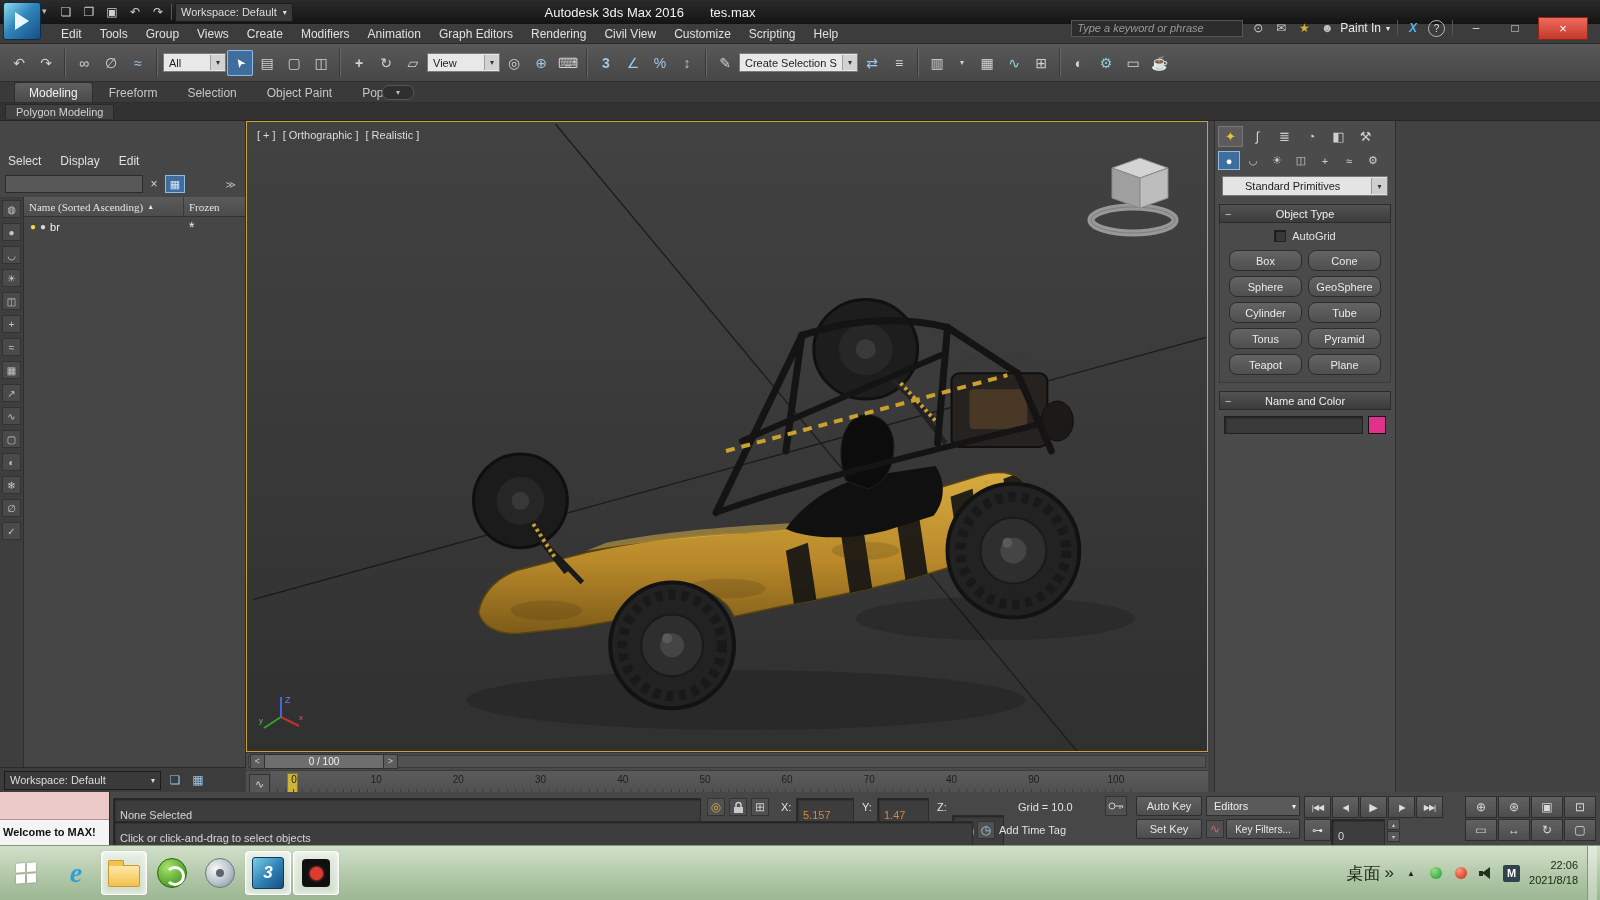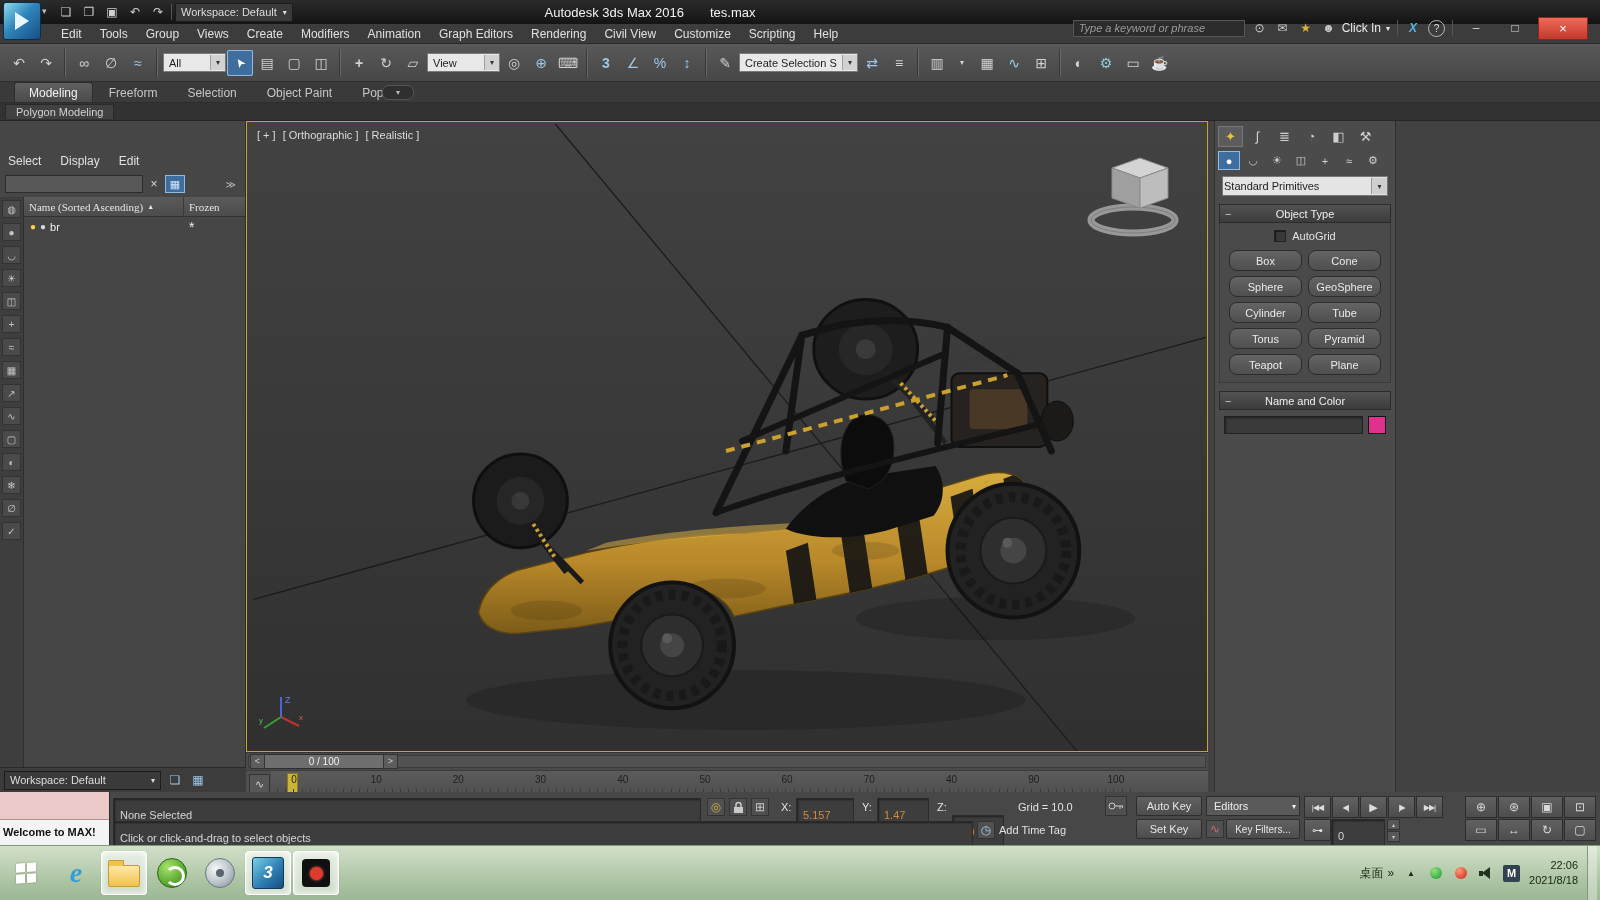--- a/index.html
+++ b/index.html
@@ -157,21 +157,21 @@
   .cmdcol{left:1208px;top:121px;width:392px;height:676px;background:#424242;}
   .cmdpanel{position:absolute;left:6px;top:0;width:182px;height:100%;background:#4b4b4b;
     border-left:1px solid #2f2f2f;border-right:1px solid #2f2f2f;box-sizing:border-box;}
   .cp-tabs{height:26px;display:flex;align-items:center;gap:2px;padding:2px 3px 0;}
   .cp-tab{width:25px;height:21px;display:flex;align-items:center;justify-content:center;color:#cfcfcf;font-size:13px;}
   .cp-tab.active{background:#5c5c5c;box-shadow:inset 0 0 0 1px #777;color:#e8c33c;}
   .cp-cats{height:23px;display:flex;align-items:center;gap:2px;padding:0 3px;}
   .cp-cat{width:22px;height:19px;display:flex;align-items:center;justify-content:center;color:#cfcfcf;font-size:11px;}
   .cp-cat.active{background:#3f6e9e;box-shadow:inset 0 0 0 1px #8cbce6;color:#fff;}
   .cp-combo{margin:4px 7px;height:18px;background:#e4e4e4;border:1px solid #777;color:#1d1d1d;font-size:11px;
-    display:flex;align-items:center;justify-content:space-between;padding-left:1px;}
+    display:flex;align-items:center;justify-content:space-between;padding-left:22px;}
   .cp-combo .arr{width:15px;height:16px;background:#cfcfcf;border-left:1px solid #999;font-size:8px;color:#333;
     display:flex;align-items:center;justify-content:center;}
   .rollout-h{margin:8px 4px 0;height:17px;background:linear-gradient(#525252,#3c3c3c);border:1px solid #2b2b2b;
     color:#efefef;font-size:11px;display:flex;align-items:center;justify-content:center;position:relative;}
   .rollout-h .minus{position:absolute;left:5px;font-size:11px;color:#ccc;}
   .rollout-b{margin:0 4px;background:#4a4a4a;border:1px solid #3a3a3a;border-top:none;padding:4px 0 7px;}
   .agrow{display:flex;align-items:center;justify-content:center;gap:6px;height:18px;font-size:11px;color:#e2e2e2;}
   .chk{width:10px;height:10px;background:#393939;border:1px solid #222;box-shadow:inset 1px 1px 1px rgba(0,0,0,.6);}
   .btngrid{display:grid;grid-template-columns:1fr 1fr;gap:5px 6px;margin:5px 9px 0;}
   .pbtn{height:19px;background:linear-gradient(#646464,#4f4f4f);border:1px solid #2c2c2c;border-radius:8px;
@@ -198,21 +198,21 @@
   .greenapp::after{content:"";position:absolute;left:7px;top:7px;width:14px;height:14px;border:3px solid #fff;border-radius:50%;border-left-color:transparent;}
   .disc{width:28px;height:28px;border-radius:50%;background:radial-gradient(circle at 35% 35%,#f7f7f7,#bac3ca 55%,#7d8a94);
     border:1px solid #6a7680;position:relative;}
   .disc::after{content:"";position:absolute;left:10px;top:10px;width:8px;height:8px;border-radius:50%;background:#5a6570;}
   .maxapp{width:30px;height:30px;border-radius:3px;background:linear-gradient(135deg,#79d0e4,#2d7fb5 55%,#174e7e);
     border:1px solid #123a5e;color:#fff;font-weight:bold;font-style:italic;font-size:17px;
     display:flex;align-items:center;justify-content:center;}
   .rec{width:28px;height:28px;background:#101010;border-radius:4px;display:flex;align-items:center;justify-content:center;}
   .rec i{width:13px;height:13px;border-radius:50%;background:#e03a2e;box-shadow:0 0 3px #ff6a5a;}
   .tk-right{position:absolute;right:0;top:0;height:100%;display:flex;align-items:center;gap:9px;padding-right:3px;}
-  .desklabel{font-size:12px;color:#1c2b18;display:flex;gap:4px;align-items:center;justify-content:flex-end;}
+  .desklabel{font-size:17px;color:#1c2b18;display:flex;gap:4px;align-items:center;justify-content:flex-end;}
   .trayicon{width:16px;height:16px;display:flex;align-items:center;justify-content:center;font-size:11px;color:#1c2b18;}
   .dotg{width:12px;height:12px;border-radius:50%;background:radial-gradient(circle at 35% 30%,#8fe07a,#3fae49 70%,#2a7f33);}
   .dotr{width:12px;height:12px;border-radius:50%;background:radial-gradient(circle at 35% 30%,#ff9a7a,#d9452f 70%,#a32a1a);}
   .spk{position:relative;width:15px;height:13px;}
   .spk i{position:absolute;left:0;top:4px;width:4px;height:5px;background:#23321f;}
   .spk b{position:absolute;left:3px;top:0;width:0;height:0;border-top:6.5px solid transparent;border-bottom:6.5px solid transparent;border-right:8px solid #23321f;}
   .mbox{width:17px;height:17px;background:#32414e;color:#fff;font-size:11px;font-weight:bold;
     display:flex;align-items:center;justify-content:center;border-radius:2px;}
   .clock{text-align:right;font-size:11px;color:#17260f;line-height:1.35;}
   .sliver{width:9px;height:100%;border-left:1px solid #7e9a76;background:rgba(255,255,255,.35);}
@@ -243,21 +243,21 @@
       <span>Autodesk 3ds Max 2016</span>
       <span>tes.max</span>
     </div>
     <div class="tb-right">
       <input class="searchbox" placeholder="Type a keyword or phrase" style="">
       <span class="ticon">⊙</span>
       <span class="ticon">✉</span>
       <span class="ticon c-yel">★</span>
       <span class="signin">
         <span class="ticon">☻</span>
-        <span>Click In</span>
+        <span>Paint In</span>
         <span style="font-size:8px;">▾</span>
       </span>
       <span class="vsep"></span>
       <span class="ticon x-blue">X</span>
       <span class="helpc">?</span>
       <span class="vsep"></span>
       <span class="winbtn">–</span>
       <span class="winbtn">□</span>
       <span class="winclose">×</span>
     </div>

